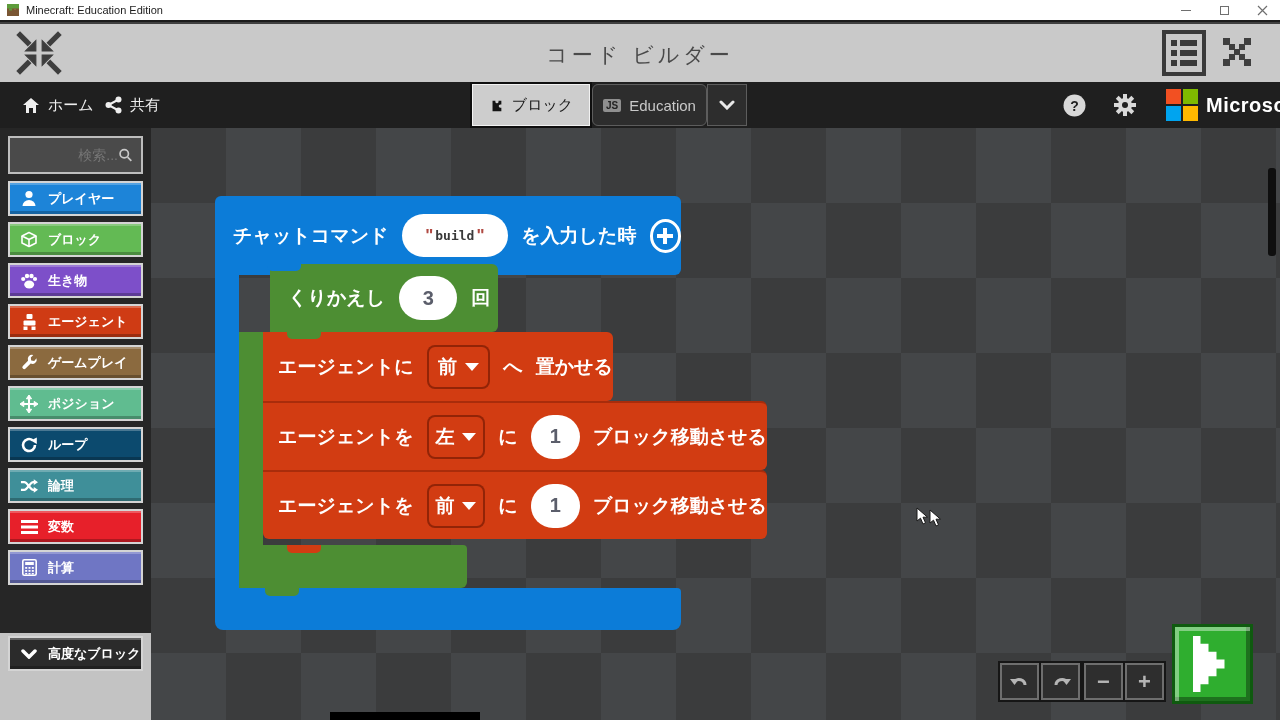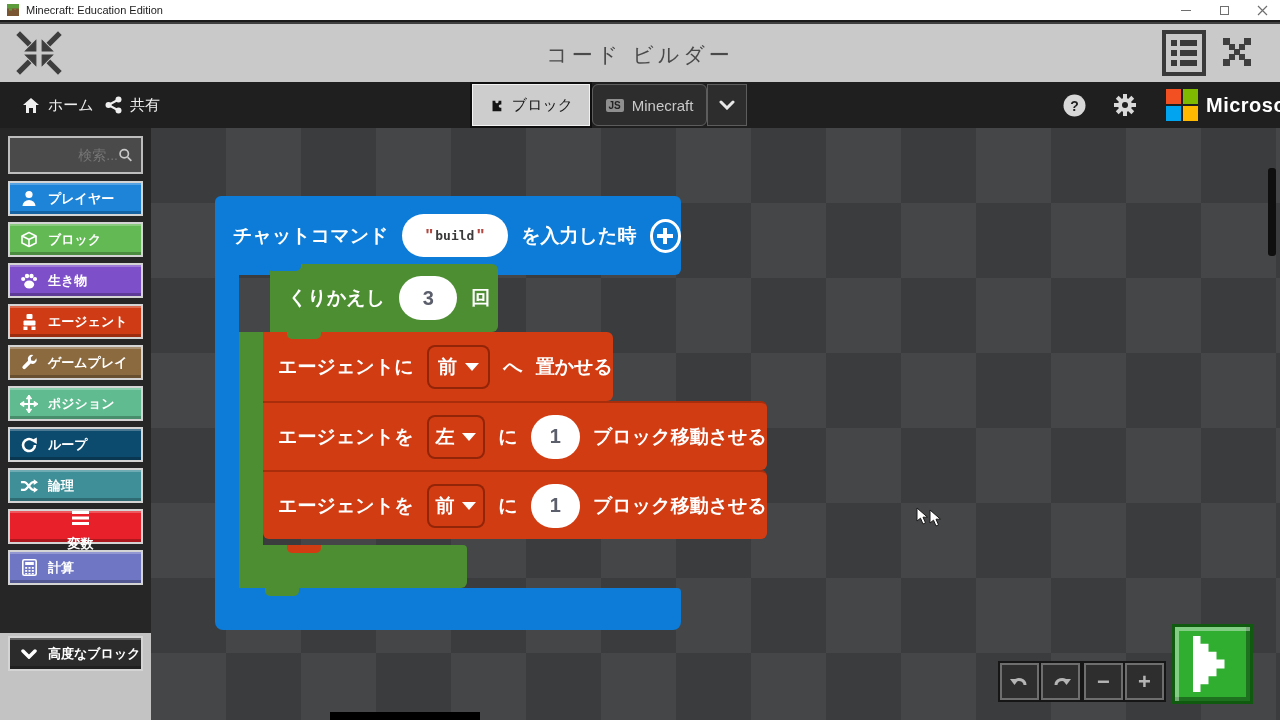--- a/index.html
+++ b/index.html
@@ -161,21 +161,21 @@
     </div>
 
     <div class="tab tab-selected" style="left:472px; width:118px;">
       <svg width="15" height="15" viewBox="0 0 17 17">
         <path d="M4,3 h3.2 v1.2 a1.8,1.8 0 0 0 3.6,0 V3 H14 v4.4 h-1.2 a1.8,1.8 0 0 0 0,3.6 H14 V15 H4 Z" fill="#141414"></path>
       </svg>
       <span>ブロック</span>
     </div>
     <div class="tab tab-dark" style="left:592px; width:115px;border-radius:6px;">
       <span class="js-badge">JS</span>
-      <span>Minecraft</span>
+      <span>Education</span>
     </div>
     <div class="tab tab-dark" style="left:707px; width:40px;">
       <svg width="16" height="10" viewBox="0 0 16 10">
         <path d="M2,2 L8,8 L14,2" stroke="#e8e8e8" stroke-width="3" fill="none" stroke-linecap="round"></path>
       </svg>
     </div>
 
     <div class="nav-item" style="left:1063px;">
       <svg width="23" height="23" viewBox="0 0 23 23">
         <circle cx="11.5" cy="11.5" r="11" fill="#d8d8d8"></circle>
@@ -291,21 +291,21 @@
           <span class="cat-icon">
             <svg width="19" height="16" viewBox="0 0 19 16" fill="none" stroke="#fff" stroke-width="2.4">
               <path d="M1,4 h3.5 c3.5,0 6,8 9.5,8 h1.5"></path>
               <path d="M1,12 h3.5 c3.5,0 6,-8 9.5,-8 h1.5"></path>
               <polygon points="14.5,1 19,4 14.5,7" fill="#fff" stroke="none"></polygon>
               <polygon points="14.5,9 19,12 14.5,15" fill="#fff" stroke="none"></polygon>
             </svg>
           </span>
           <span class="cat-label">論理</span>
         </div>
-        <div class="cat-btn" style="background: rgb(231, 32, 42); flex-direction: column;">
+        <div class="cat-btn" style="background: rgb(231, 32, 42);">
           <span class="cat-icon">
             <svg width="17" height="14" viewBox="0 0 17 14" fill="#fff">
               <rect x="0" y="0" width="17" height="3"></rect>
               <rect x="0" y="5.5" width="17" height="3"></rect>
               <rect x="0" y="11" width="17" height="3"></rect>
             </svg>
           </span>
           <span class="cat-label">変数</span>
         </div>
         <div class="cat-btn" style="background: rgb(111, 118, 196);">

